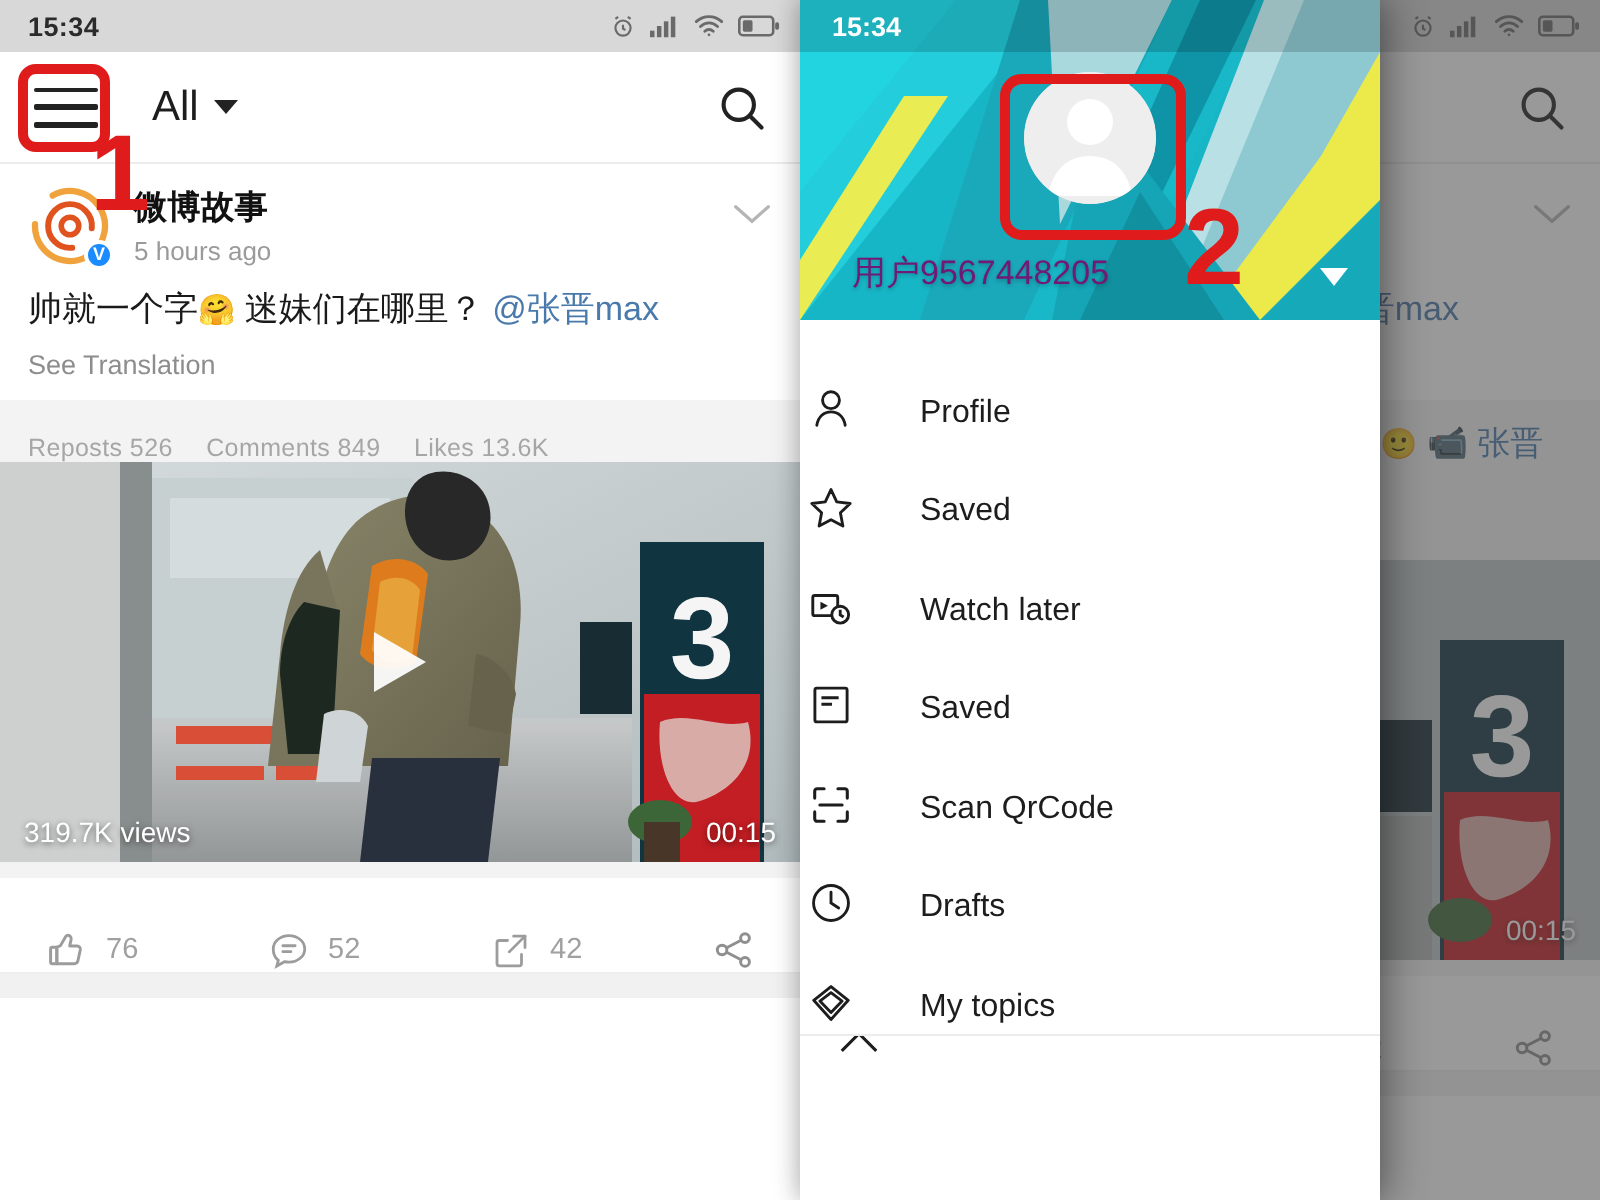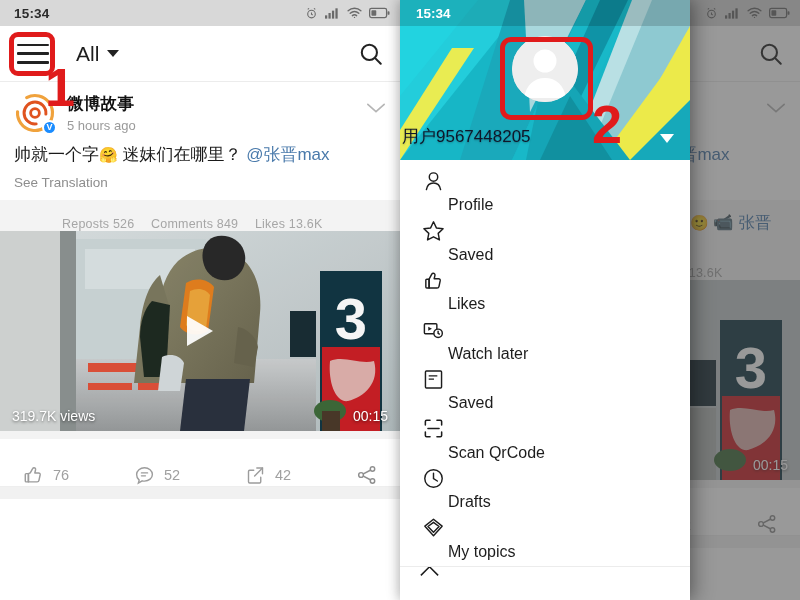--- a/index.html
+++ b/index.html
@@ -82,21 +82,21 @@
   .post-text .mention { color: #4a7aab; }
   .emoji-inline { font-size: 15px; }
   .see-trans { font-size: 13.5px; color: #8d8d8d; margin-top: 7px; }
 
   .quote-box {
     margin-top: 10px; margin-left: -14px; margin-right: -14px;
     padding: 10px 14px 8px 14px; background: #f3f3f3;
   }
   .quote-text { font-size: 16.5px; color: #4a7aab; line-height: 1.5; }
   .quote-text .dark { color: #2b2b2b; }
-  .quote-stats { font-size: 12.5px; color: #a6a6a6; margin-top: 7px; letter-spacing: .2px; margin-left: 48px; }
+  .quote-stats { font-size: 12.5px; color: #a6a6a6; margin-top: 7px; letter-spacing: .2px; }
   .quote-stats span { margin-right: 13px; }
 
   
   .video-wrap {
     position: relative; margin: 0 -14px; height: 200px; overflow: hidden;
     background: #b9b4ac;
   }
   .video-art { position: absolute; inset: 0; }
   .play-btn {
     position: absolute; left: 50%; top: 50%; transform: translate(-50%,-50%);
@@ -137,32 +137,32 @@
     background: rgba(0,0,0,0.16); display: flex; align-items: center;
     padding-left: 16px; z-index: 5;
   }
   .dh-status .clock { font-size: 13.5px; font-weight: bold; color: #ffffff; }
   .dh-avatar {
     position: absolute; left: 50%; top: 36px; transform: translateX(-50%);
     width: 66px; height: 66px; border-radius: 50%; background: #e9e9e9;
     overflow: hidden; z-index: 6; cursor: pointer;
   }
   .dh-user {
-    position: absolute; left: 2px; bottom: 12px; color: #0f172a;
+    position: absolute; left: 26px; bottom: 12px; color: #701a75;
     font-size: 17px; z-index: 6; text-shadow: 0 1px 2px rgba(0,0,0,.25);
   }
   .dh-caret {
     position: absolute; right: 16px; bottom: 17px; z-index: 6;
     width: 0; height: 0; border-left: 7px solid transparent;
     border-right: 7px solid transparent; border-top: 9px solid #ffffff;
     cursor: pointer;
   }
   .menu-list { padding-top: 6px; }
   .menu-item {
-    display: flex; align-items: flex-start; height: 49.5px; padding-left: 18px; cursor: pointer; flex-direction: column;
+    display: flex; align-items: flex-end; height: 49.5px; cursor: pointer;
   }
   .menu-item .mi-ico {
     width: 30px; display: flex; align-items: center; justify-content: center; flex: 0 0 30px;
   }
   .menu-item .mi-lbl { margin-left: 30px; font-size: 16px; color: #1d1d1d; }
   .menu-divider { height: 1px; background: #ececec; margin: 4px 0 0 0; }
   .menu-partial { height: 22px; display: flex; align-items: flex-end; padding-left: 18px; overflow: hidden; }
 
   
   .anno { position: absolute; z-index: 95; pointer-events: none; }
@@ -574,29 +574,20 @@
 
       <div class="menu-item">
         <span class="mi-ico">
           <svg width="23" height="23" viewBox="0 0 24 24" fill="none" stroke="#1d1d1d" stroke-width="1.5" stroke-linejoin="round">
             <path d="M12 2.9 15 9.3l7 .9-5.1 4.8 1.3 6.9L12 18.6 5.8 21.9l1.3-6.9L2 10.2l7-.9z"></path>
           </svg>
         </span>
         <span class="mi-lbl">Saved</span>
       </div>
 
-      <div class="menu-item">
-        <span class="mi-ico">
-          <svg width="23" height="23" viewBox="0 0 24 24" fill="none" stroke="#1d1d1d" stroke-width="1.5" stroke-linejoin="round">
-            <path d="M7.4 10.6v9.3h8.3c1 0 1.8-.7 2-1.6l1.3-6.1c.2-1.1-.6-2-1.7-2h-4.6l.8-3.5c.3-1.2-.6-2.3-1.8-2.3-.6 0-1.2.4-1.5.9z"></path>
-            <path d="M7.4 10.6H5c-.6 0-1 .4-1 1v7.3c0 .6.4 1 1 1h2.4z"></path>
-          </svg>
-        </span>
-        <span class="mi-lbl">Likes</span>
-      </div>
 
       <div class="menu-item">
         <span class="mi-ico">
           <svg width="23" height="23" viewBox="0 0 24 24" fill="none" stroke="#1d1d1d" stroke-width="1.5">
             <rect x="2.5" y="6" width="13" height="10.5" rx="1"></rect>
             <path d="M6.5 9.2 10.4 11.3 6.5 13.4z" fill="#1d1d1d" stroke="none"></path>
             <circle cx="16.8" cy="16" r="4.4" fill="#ffffff"></circle>
             <path d="M16.8 13.4v2.7l1.8 1.1"></path>
           </svg>
         </span>

